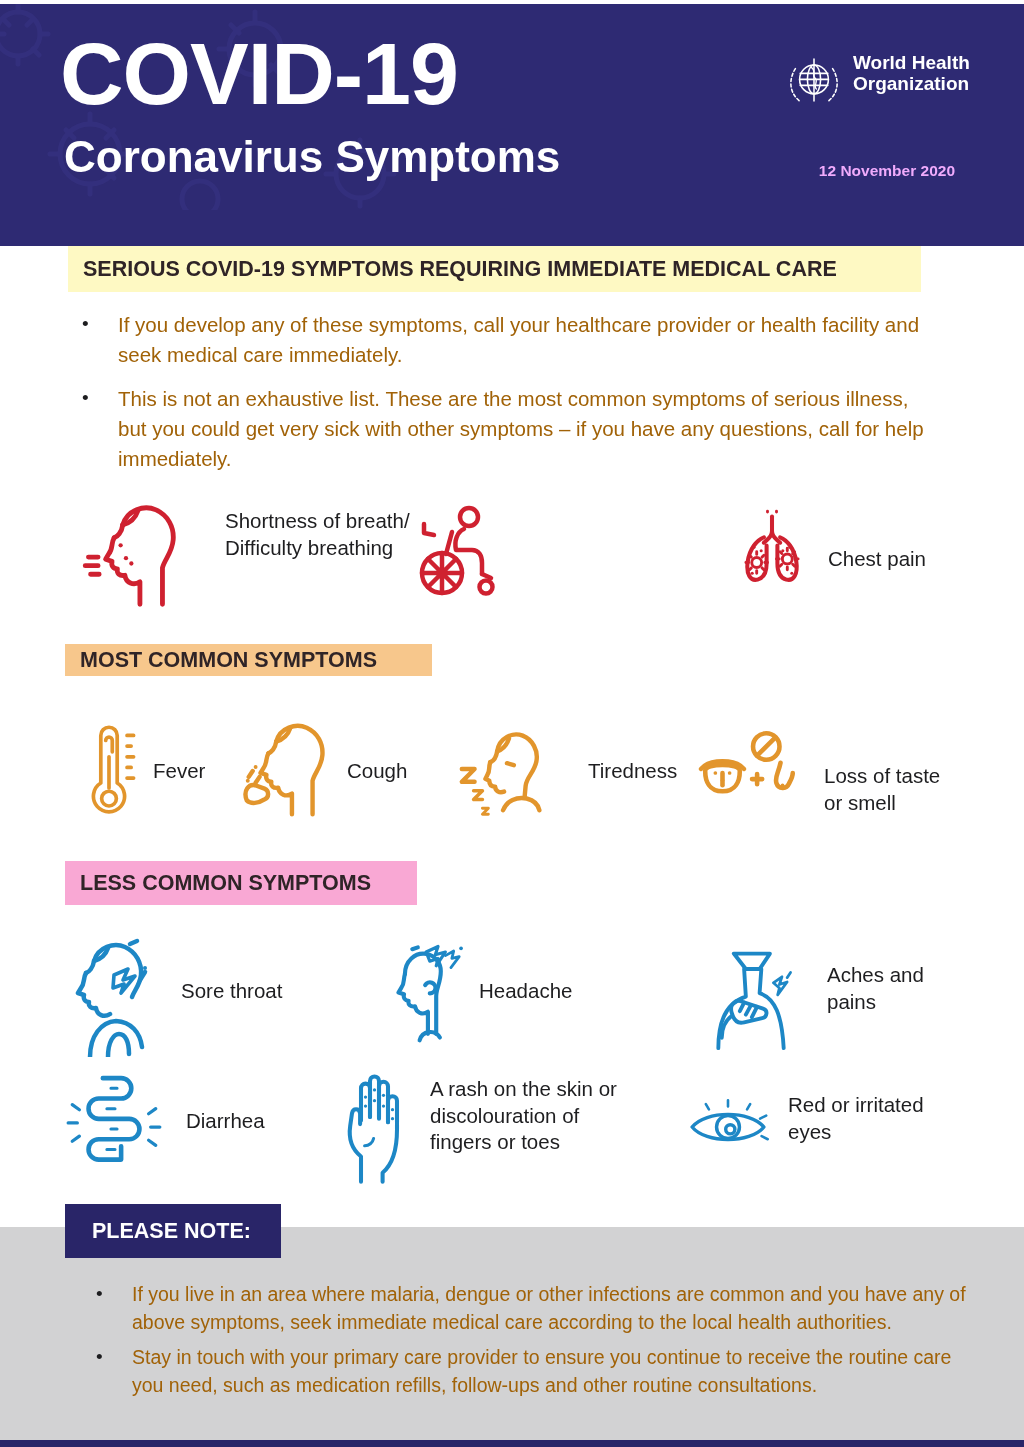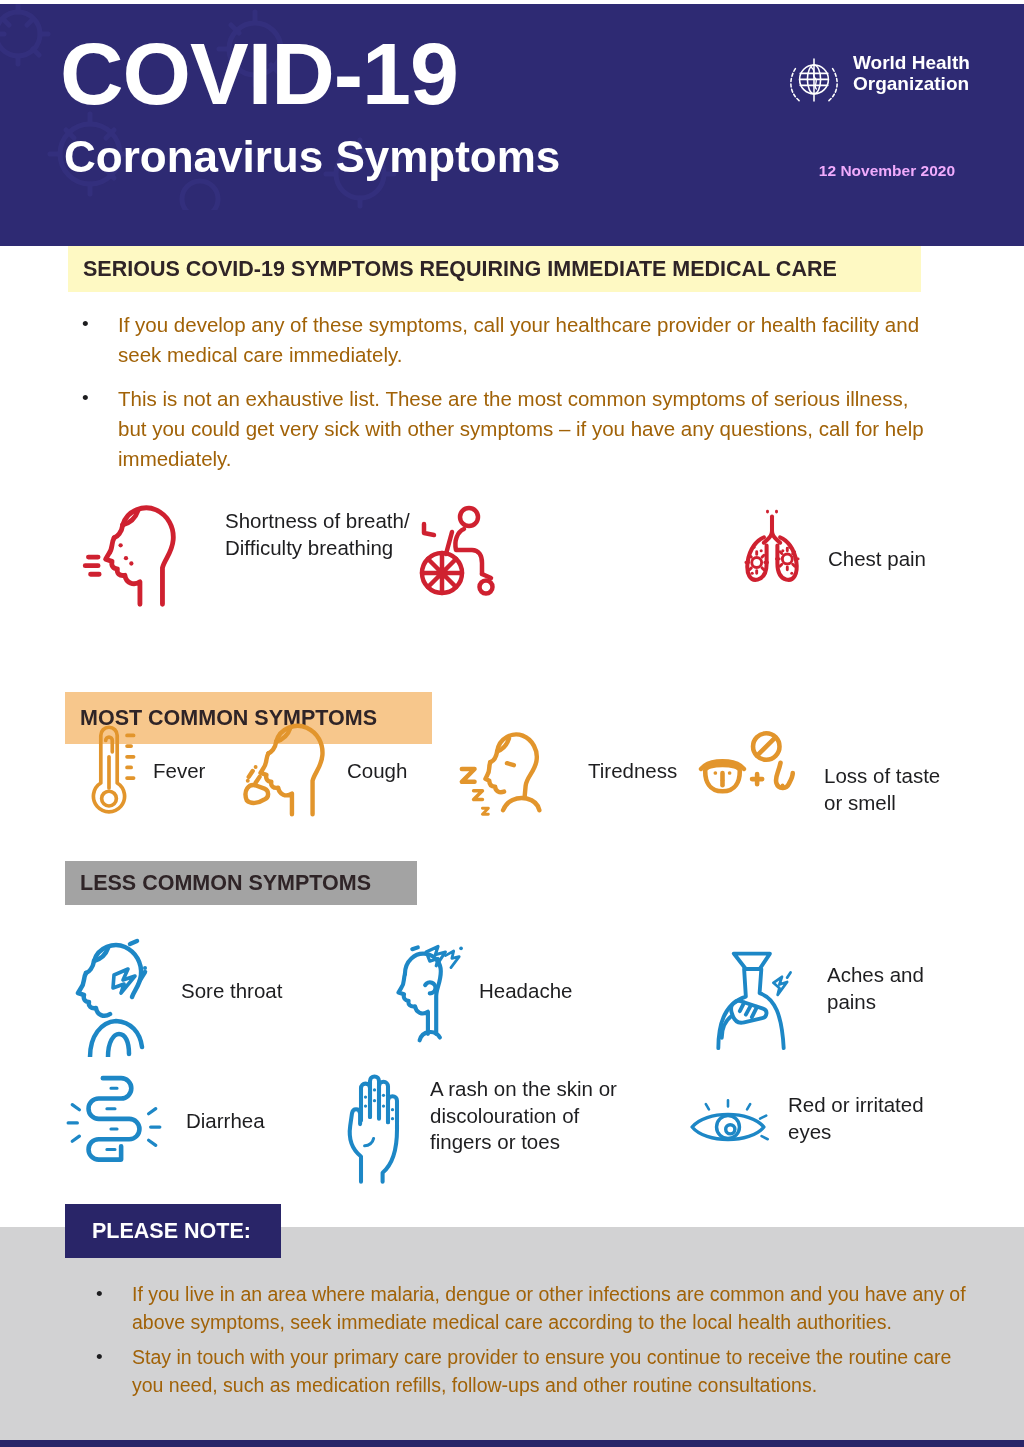--- a/index.html
+++ b/index.html
@@ -13,22 +13,22 @@
              color:#ffffff;letter-spacing:-1px;line-height:1;}
   .hdr-sub{position:absolute;left:64px;top:128px;font-size:44px;font-weight:700;color:#ffffff;}
   .who{position:absolute;left:784px;top:48px;display:flex;align-items:flex-start;}
   .who-text{margin-left:9px;font-size:19px;font-weight:700;color:#ffffff;line-height:1.12;}
   .hdr-date{position:absolute;right:69px;top:158px;font-size:15.5px;font-weight:700;color:#f0abfc;}
 
   
   .banner{position:absolute;font-weight:700;font-size:21.5px;color:#2f2427;
           display:flex;align-items:center;padding-left:15px;box-sizing:border-box;}
   .banner-pink{left:68px;top:246px;width:853px;height:46px;background:#fef9c3;}
-  .banner-orange{left:65px;top:644px;width:367px;height:52px;background:#f7c78c;margin-top:48px;}
-  .banner-blue{left:65px;top:861px;width:352px;height:44px;background:#a3a3a3;}
+  .banner-orange{left:65px;top:644px;width:367px;height:32px;background:#f7c78c;}
+  .banner-blue{left:65px;top:861px;width:352px;height:44px;background:#f9a8d4;}
   .banner-navy{left:65px;top:1204px;width:216px;height:54px;background:#292568;
                color:#ffffff;padding-left:27px;z-index:3;}
 
   
   .bullets{position:absolute;display:flex;flex-direction:column;}
   .bullets-serious{left:78px;top:310px;width:852px;gap:13px;}
   .bullets-note{left:92px;top:1280px;width:892px;gap:6px;z-index:3;}
   .bullet{display:flex;align-items:flex-start;}
   .bullet .dot{flex:0 0 36px;font-size:19px;line-height:1.5;text-align:left;padding-left:4px;}
   .bullet .txt{flex:1;font-size:20.5px;line-height:1.48;color:#a16207;}

